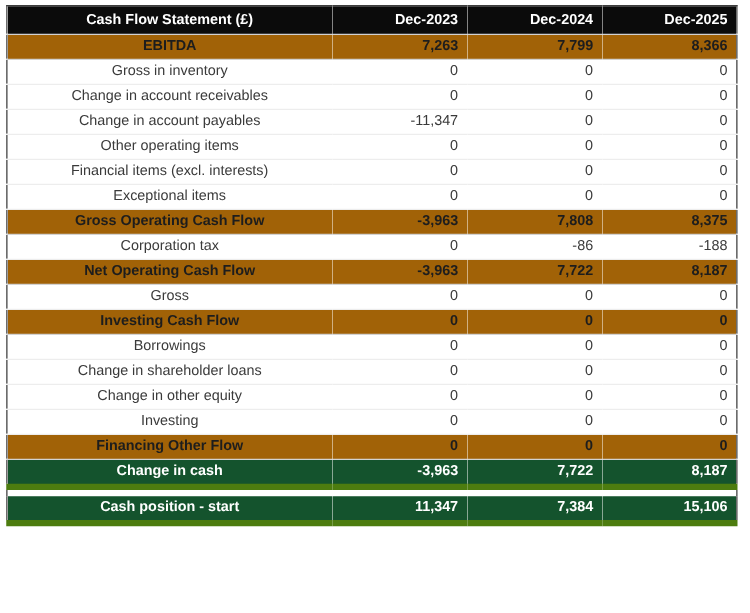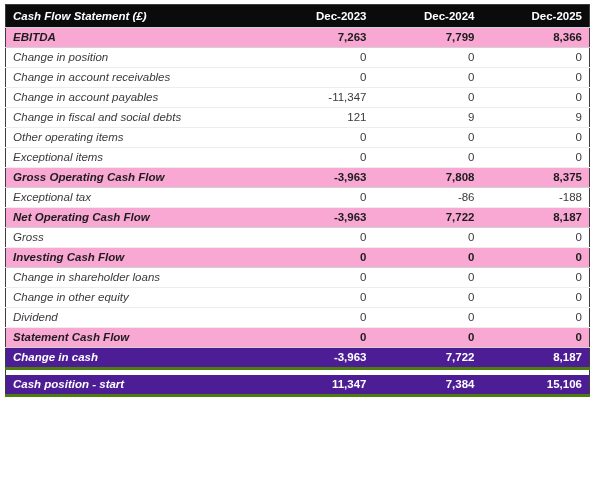--- a/index.html
+++ b/index.html
@@ -34,54 +34,54 @@
   table.cf td {
     padding: 0 7px;
     height: 19px;
     line-height: 19px;
     font-size: 11.5px;
     color: #3a3a3a;
     white-space: nowrap;
     overflow: hidden;
     vertical-align: middle;
   }
-  td.label { text-align: left; font-style: italic; }
+  td.label { text-align: center; }
   td.num   { text-align: right; }
 
   
   tr.hdr td {
     background: #0b0b0b;
     color: #ffffff;
     font-weight: bold;
     height: 22px;
     line-height: 22px;
     font-size: 11.5px;
   }
 
   
   tr.item td {
     background: #ffffff;
     border-bottom: 1px solid #ededed;
   }
 
   
   tr.sub td {
-    background: #f9a8d4;
+    background: #a16207;
     color: #1d1d1d;
     font-weight: bold;
     border-top: 1px solid #d2d2d2;
     border-bottom: 1px solid #d2d2d2;
   }
 
   
   tr.dark td {
-    background: #4c1d95;
+    background: #14532d;
     color: #ffffff;
     font-weight: bold;
-    border-bottom: 3px solid #4d7c0f;
+    border-bottom: 5px solid #4d7c0f;
   }
 
   
   tr.gap td {
     background: #ffffff;
     height: 5px;
     line-height: 5px;
     padding: 0;
     border: none;
   }
@@ -106,63 +106,63 @@
       </tr>
     </thead>
     <tbody id="cf-body">
         <tr class="sub">
           <td class="label">EBITDA</td>
           <td class="num">7,263</td>
           <td class="num">7,799</td>
           <td class="num">8,366</td>
         </tr>
         <tr class="item">
-          <td class="label">Change in position</td>
+          <td class="label">Gross in inventory</td>
           <td class="num">0</td>
           <td class="num">0</td>
           <td class="num">0</td>
         </tr>
         <tr class="item">
           <td class="label">Change in account receivables</td>
           <td class="num">0</td>
           <td class="num">0</td>
           <td class="num">0</td>
         </tr>
         <tr class="item">
           <td class="label">Change in account payables</td>
           <td class="num">-11,347</td>
           <td class="num">0</td>
           <td class="num">0</td>
         </tr>
         <tr class="item">
-          <td class="label">Change in fiscal and social debts</td>
-          <td class="num">121</td>
-          <td class="num">9</td>
-          <td class="num">9</td>
-        </tr>
-        <tr class="item">
           <td class="label">Other operating items</td>
+          <td class="num">0</td>
+          <td class="num">0</td>
+          <td class="num">0</td>
+        </tr>
+        <tr class="item">
+          <td class="label">Financial items (excl. interests)</td>
           <td class="num">0</td>
           <td class="num">0</td>
           <td class="num">0</td>
         </tr>
         <tr class="item">
           <td class="label">Exceptional items</td>
           <td class="num">0</td>
           <td class="num">0</td>
           <td class="num">0</td>
         </tr>
         <tr class="sub">
           <td class="label">Gross Operating Cash Flow</td>
           <td class="num">-3,963</td>
           <td class="num">7,808</td>
           <td class="num">8,375</td>
         </tr>
         <tr class="item">
-          <td class="label">Exceptional tax</td>
+          <td class="label">Corporation tax</td>
           <td class="num">0</td>
           <td class="num">-86</td>
           <td class="num">-188</td>
         </tr>
         <tr class="sub">
           <td class="label">Net Operating Cash Flow</td>
           <td class="num">-3,963</td>
           <td class="num">7,722</td>
           <td class="num">8,187</td>
         </tr>
@@ -172,39 +172,45 @@
           <td class="num">0</td>
           <td class="num">0</td>
         </tr>
         <tr class="sub">
           <td class="label">Investing Cash Flow</td>
           <td class="num">0</td>
           <td class="num">0</td>
           <td class="num">0</td>
         </tr>
         <tr class="item">
+          <td class="label">Borrowings</td>
+          <td class="num">0</td>
+          <td class="num">0</td>
+          <td class="num">0</td>
+        </tr>
+        <tr class="item">
           <td class="label">Change in shareholder loans</td>
           <td class="num">0</td>
           <td class="num">0</td>
           <td class="num">0</td>
         </tr>
         <tr class="item">
           <td class="label">Change in other equity</td>
           <td class="num">0</td>
           <td class="num">0</td>
           <td class="num">0</td>
         </tr>
         <tr class="item">
-          <td class="label">Dividend</td>
-          <td class="num">0</td>
-          <td class="num">0</td>
-          <td class="num">0</td>
-        </tr>
-        <tr class="sub">
-          <td class="label">Statement Cash Flow</td>
+          <td class="label">Investing</td>
+          <td class="num">0</td>
+          <td class="num">0</td>
+          <td class="num">0</td>
+        </tr>
+        <tr class="sub">
+          <td class="label">Financing Other Flow</td>
           <td class="num">0</td>
           <td class="num">0</td>
           <td class="num">0</td>
         </tr>
         <tr class="dark">
           <td class="label">Change in cash</td>
           <td class="num">-3,963</td>
           <td class="num">7,722</td>
           <td class="num">8,187</td>
         </tr>

